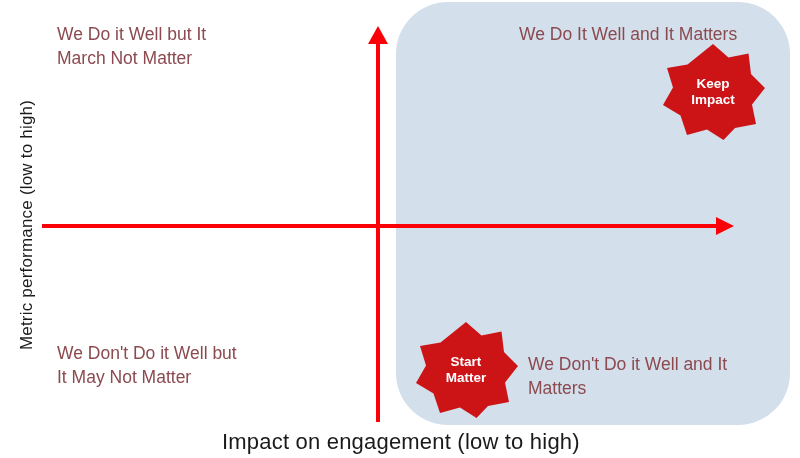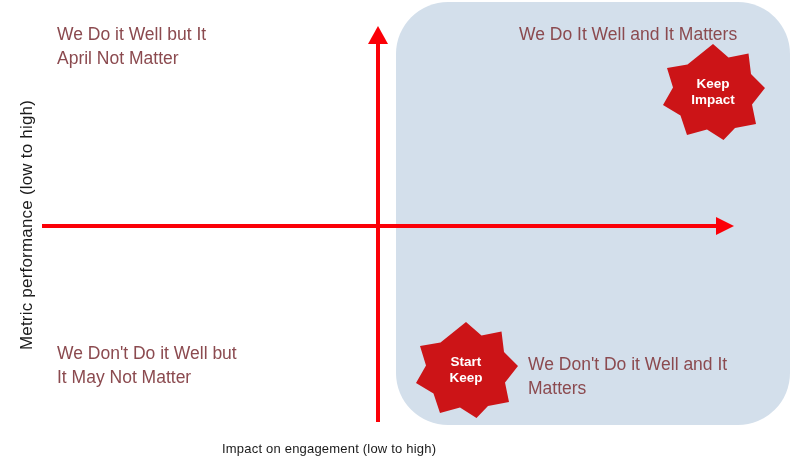--- a/index.html
+++ b/index.html
@@ -76,22 +76,22 @@
     transform: rotate(-90deg);
     text-align: center;
     font-size: 17px;
     color: #1a1a1a;
     letter-spacing: 0.2px;
     white-space: nowrap;
   }
   #x-axis-title {
     position: absolute;
     left: 222px;
-    top: 441px;
-    font-size: 13px;
+    top: 429px;
+    font-size: 22px;
     color: #1a1a1a;
     letter-spacing: 0.2px;
     white-space: nowrap;
   }
 
   
   .quadrant-label {
     position: absolute;
     font-size: 17.5px;
     line-height: 24px;
@@ -143,36 +143,36 @@
 
   <div id="x-axis-line"></div>
   <div id="x-axis-arrowhead"></div>
   <div id="y-axis-line"></div>
   <div id="y-axis-arrowhead"></div>
 
   <div id="y-axis-title">Metric performance  (low to high)</div>
   <div id="x-axis-title">Impact on engagement (low to high)</div>
 
   <div class="quadrant-label" id="quadrant-label-tl">We Do it Well but It
-April Not Matter</div>
+March Not Matter</div>
   <div class="quadrant-label" id="quadrant-label-tr">We Do It Well and It Matters</div>
   <div class="quadrant-label" id="quadrant-label-bl">We Don't Do it Well but
 It May Not Matter</div>
   <div class="quadrant-label" id="quadrant-label-br">We Don't Do it Well and It
 Matters</div>
 
   <div class="star-badge" id="star-keep-doing">
     <svg width="104" height="96" viewBox="0 0 104 96">
       <polygon fill="#cc1417" points="52,0 67.5,13.5 87.5,9.5 90,30 104,44 91,60.5 95,80 74,84 62.5,96 46,85.5 26,91 19.5,71.5 2,61 12,43.5 6,24 26.5,20.5"></polygon>
     </svg>
     <div class="star-label">Keep
 Impact</div>
   </div>
 
   <div class="star-badge" id="star-start-doing">
     <svg width="104" height="96" viewBox="0 0 104 96">
       <polygon fill="#cc1417" points="52,0 67.5,13.5 87.5,9.5 90,30 104,44 91,60.5 95,80 74,84 62.5,96 46,85.5 26,91 19.5,71.5 2,61 12,43.5 6,24 26.5,20.5"></polygon>
     </svg>
     <div class="star-label">Start
-Keep</div>
+Matter</div>
   </div>
 
 </div>
 
 </body></html>

